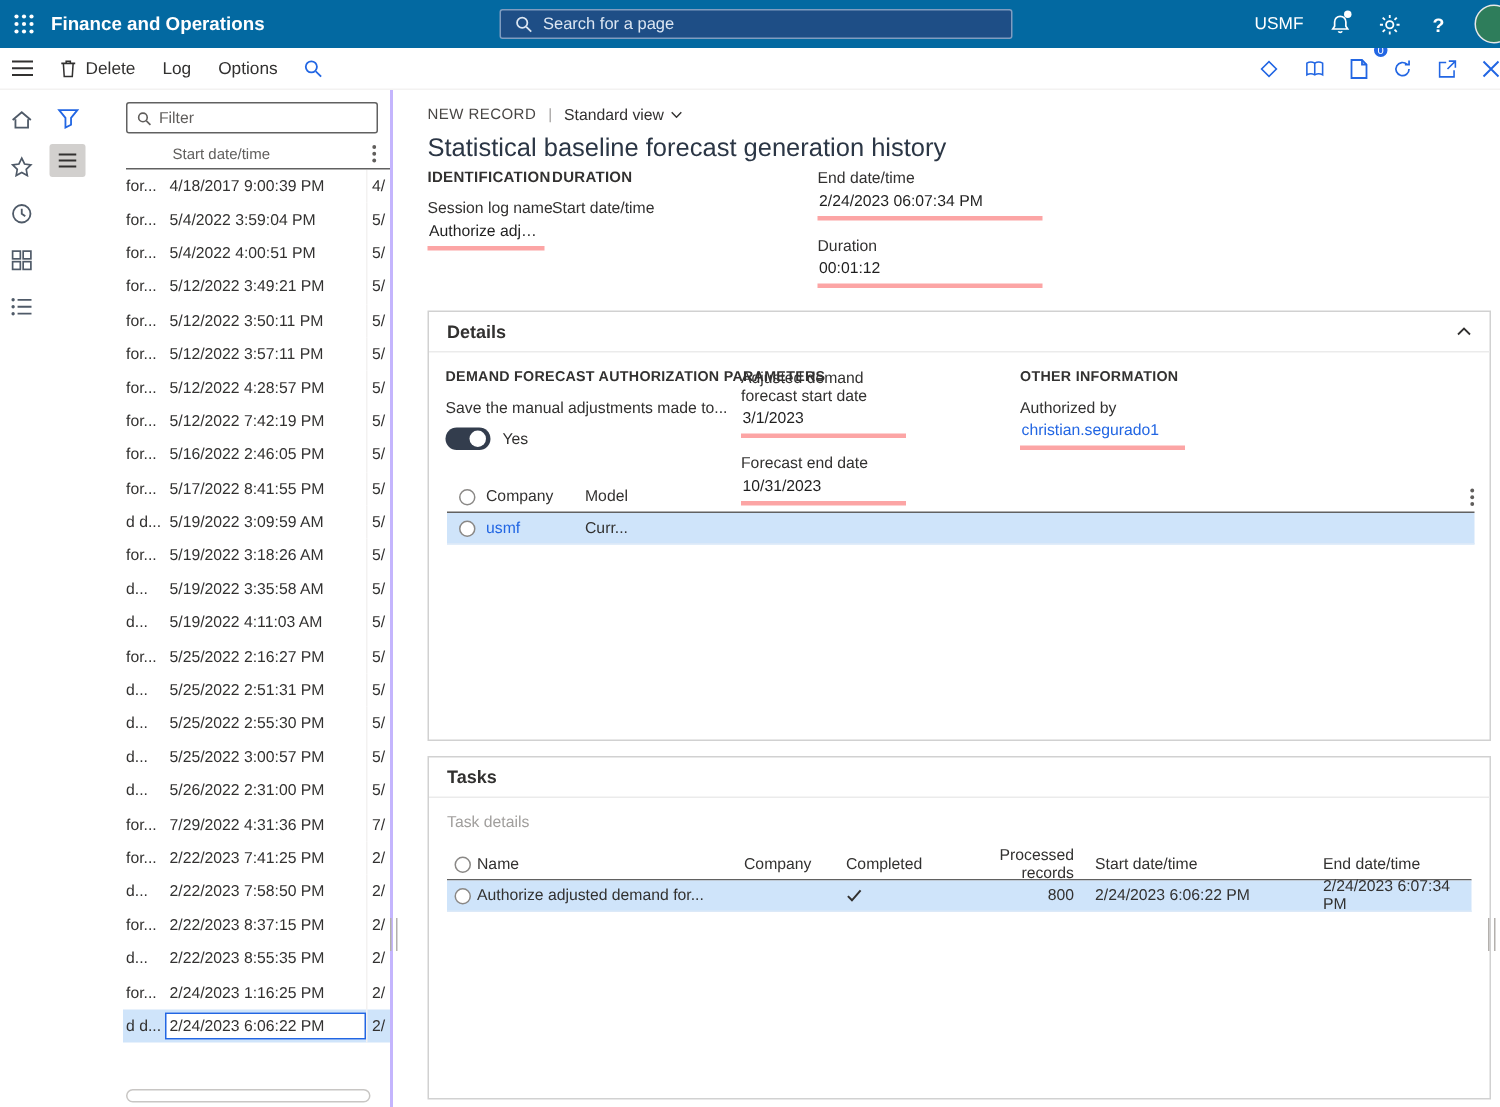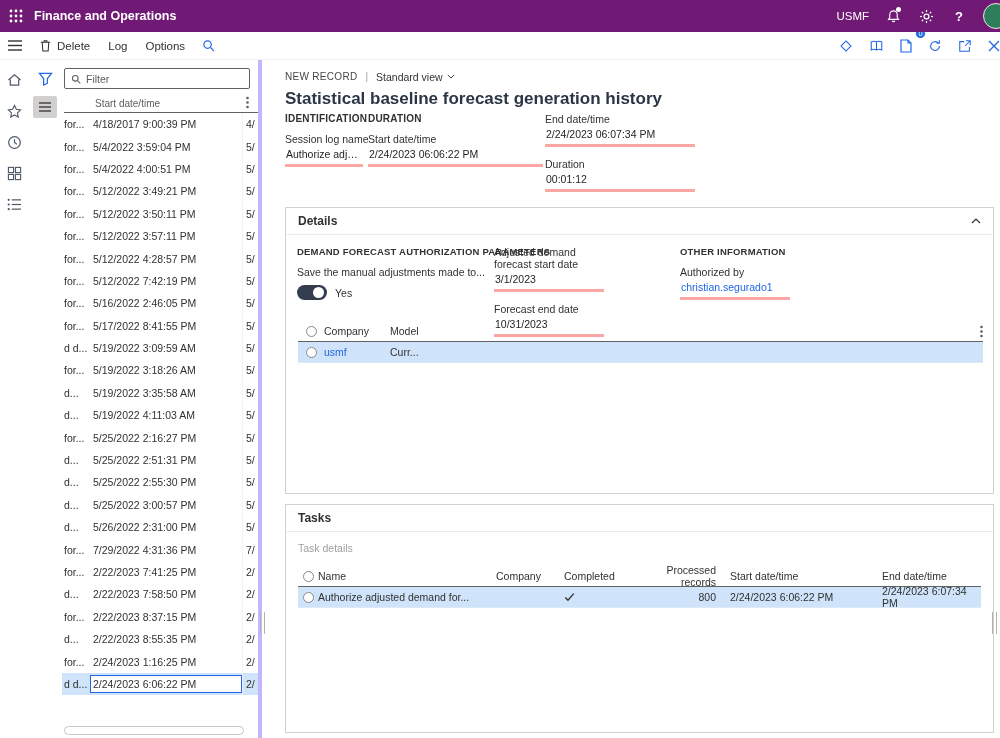--- a/index.html
+++ b/index.html
@@ -1,21 +1,21 @@
 <!DOCTYPE html>
 <html><head>
 <meta charset="utf-8">
 <style>
   * { box-sizing: border-box; margin: 0; padding: 0; }
   html,body { width:1000px; height:738px; overflow:hidden; }
   body { font-family:"Liberation Sans", sans-serif; background:#fff; color:#323130; }
   .app { position:relative; width:1000px; height:738px; overflow:hidden; background:#fff; }
 
   
-  .topbar { height:32px; background:#701a75; display:flex; align-items:center; color:#fff; position:relative; }
+  .topbar { height:32px; background:#0369a1; display:flex; align-items:center; color:#fff; position:relative; }
   .waffle { width:32px; height:32px; display:flex; align-items:center; justify-content:center; cursor:pointer; }
   .app-title { font-size:12.5px; font-weight:bold; margin-left:2px; white-space:nowrap; }
   .top-search { position:absolute; left:333px; top:6px; width:342px; height:20px; background:#1e4e86; border:1px solid #7f9cc0; border-radius:2px; display:flex; align-items:center; gap:7px; padding:0 9px; font-size:11px; color:#dce6f2; }
   .topbar-right { margin-left:auto; display:flex; align-items:center; gap:15px; padding-right:0; }
   .company-label { font-size:11.5px; }
   .tb-icon { position:relative; width:18px; height:18px; display:flex; align-items:center; justify-content:center; cursor:pointer; }
   .bell-dot { position:absolute; top:0; right:1px; width:5px; height:5px; border-radius:50%; background:#fff; }
   .help-q { font-size:13px; font-weight:bold; }
   .avatar { width:26px; height:26px; border-radius:50%; background:#2e7d5b; border:1px solid #e8e8e8; margin-right:-9px; flex:none; }
 
@@ -29,21 +29,21 @@
   .badge0 { position:absolute; top:-4px; right:-6px; background:#2266e3; color:#fff; font-size:7.5px; width:11px; height:11px; border-radius:50%; display:flex; align-items:center; justify-content:center; border:1px solid #fff; }
   .rel { position:relative; }
 
   
   .workspace { display:flex; height:678px; position:relative; }
 
   .navstrip { width:28px; display:flex; flex-direction:column; align-items:center; padding-top:8px; gap:7px; }
   .nav-btn { width:26px; height:24px; display:flex; align-items:center; justify-content:center; color:#4f5a68; cursor:pointer; }
 
   
-  .listpane { width:234px; display:flex; border-right:4px solid #c4b5fd; position:relative; }
+  .listpane { width:234px; display:flex; border-right:2px solid #c4b5fd; position:relative;gap:20px; }
   .listtools { width:34px; display:flex; flex-direction:column; align-items:center; padding-top:8px; gap:6px; }
   .tool-btn { width:24px; height:22px; display:flex; align-items:center; justify-content:center; cursor:pointer; border-radius:2px; }
   .tool-btn.selected { background:#d2d0ce; }
   .listbody { flex:1; display:flex; flex-direction:column; position:relative; }
   .filterbox { margin:8px 8px 4px 2px; height:21px; border:1px solid #616161; border-radius:2px; display:flex; align-items:center; gap:5px; padding:0 6px; font-size:10.5px; color:#605e5c; background:#fff; }
   .listheader { height:20px; margin:0 0 0 2px; border-bottom:1px solid #616161; display:flex; align-items:flex-end; padding-bottom:3px; font-size:10px; color:#605e5c; position:relative; }
   .listheader .hdr-label { margin-left:31px; }
   .listheader .hdr-more { position:absolute; right:9px; bottom:3px; cursor:pointer; }
   .rows { flex:1; overflow:hidden; }
   .lrow { height:22.4px; display:flex; align-items:center; font-size:10.5px; color:#323130; padding-left:2px; cursor:pointer; }
@@ -59,21 +59,21 @@
   .grip { position:absolute; top:552px; width:5px; height:22px; border-left:1px solid #b3b0ad; border-right:1px solid #b3b0ad; cursor:col-resize; }
   .grip-left { left:260px; }
   .grip-right { left:992px; }
 
   
   .content { flex:1; padding:10px 6px 0 23px; overflow:hidden; }
   .status-row { display:flex; align-items:center; gap:8px; font-size:10px; height:13px; }
   .status-new { color:#484644; letter-spacing:0.3px; }
   .status-sep { color:#a19f9d; }
   .view-select { display:flex; align-items:center; gap:4px; font-size:10.5px; color:#323130; cursor:pointer; }
-  .page-title { font-size:17px; font-weight:700; color:#2b3645; margin-top:6px; line-height:20px; }
+  .page-title { font-size:17px; font-weight:400; color:#2b3645; margin-top:6px; line-height:20px; }
 
   .fieldblock { position:relative; height:84px; margin-top:4px; }
   .fcol { position:absolute; top:0; }
   .fcolA { left:0; width:78px; }
   .fcolB { left:83px; width:175px; }
   .fcolC { left:260px; width:150px; }
   .ghead { font-size:10px; font-weight:bold; letter-spacing:0.2px; color:#323130; }
   .flabel { font-size:10.5px; color:#323130; margin-top:9px; white-space:nowrap; }
   .fvalue { font-size:10.5px; color:#1f1f1f; border-bottom:3px solid #fca5a5; padding:3px 1px 4px; white-space:nowrap; overflow:hidden; text-overflow:ellipsis; cursor:text; }
   .flabel.first { margin-top:0; }
@@ -131,20 +131,29 @@
           <circle cx="12" cy="2" r="1.4"></circle>
           <circle cx="2" cy="7" r="1.4"></circle>
           <circle cx="7" cy="7" r="1.4"></circle>
           <circle cx="12" cy="7" r="1.4"></circle>
           <circle cx="2" cy="12" r="1.4"></circle>
           <circle cx="7" cy="12" r="1.4"></circle>
           <circle cx="12" cy="12" r="1.4"></circle>
         </svg>
     </div>
     <div class="app-title">Finance and Operations</div>
+    <div class="top-search">
+      <span>
+          <svg width="12" height="12" viewBox="0 0 14 14">
+            <circle cx="6" cy="6" r="4" fill="none" stroke="#dce6f2" stroke-width="1.4"></circle>
+            <line x1="9.2" y1="9.2" x2="13" y2="13" stroke="#dce6f2" stroke-width="1.4"></line>
+          </svg>
+        </span>
+      <span>Search for a page</span>
+    </div>
     <div class="topbar-right">
       <span class="company-label">USMF</span>
       <span class="tb-icon">
         <svg width="15" height="15" viewBox="0 0 16 16">
             <path d="M8 2a4 4 0 0 0-4 4v3L2.7 11h10.6L12 9V6a4 4 0 0 0-4-4z" fill="none" stroke="#fff" stroke-width="1.2"></path>
             <path d="M6.7 12.6a1.4 1.4 0 0 0 2.6 0" fill="none" stroke="#fff" stroke-width="1.2"></path>
           </svg>
         <span class="bell-dot"></span>
       </span>
       <span class="tb-icon">
@@ -476,21 +485,20 @@
 
       <div class="fieldblock">
         <div class="fcol fcolA">
           <div class="ghead">IDENTIFICATION</div>
           <div class="flabel">Session log name</div>
           <div class="fvalue">Authorize adjusted de...</div>
         </div>
         <div class="fcol fcolB">
           <div class="ghead">DURATION</div>
           <div class="flabel">Start date/time</div>
-          <div class="fvalue">2/24/2023 06:06:22 PM</div>
         </div>
         <div class="fcol fcolC">
           <div class="flabel first">End date/time</div>
           <div class="fvalue">2/24/2023 06:07:34 PM</div>
           <div class="flabel gap">Duration</div>
           <div class="fvalue">00:01:12</div>
         </div>
       </div>
 
       <section class="fasttab">

